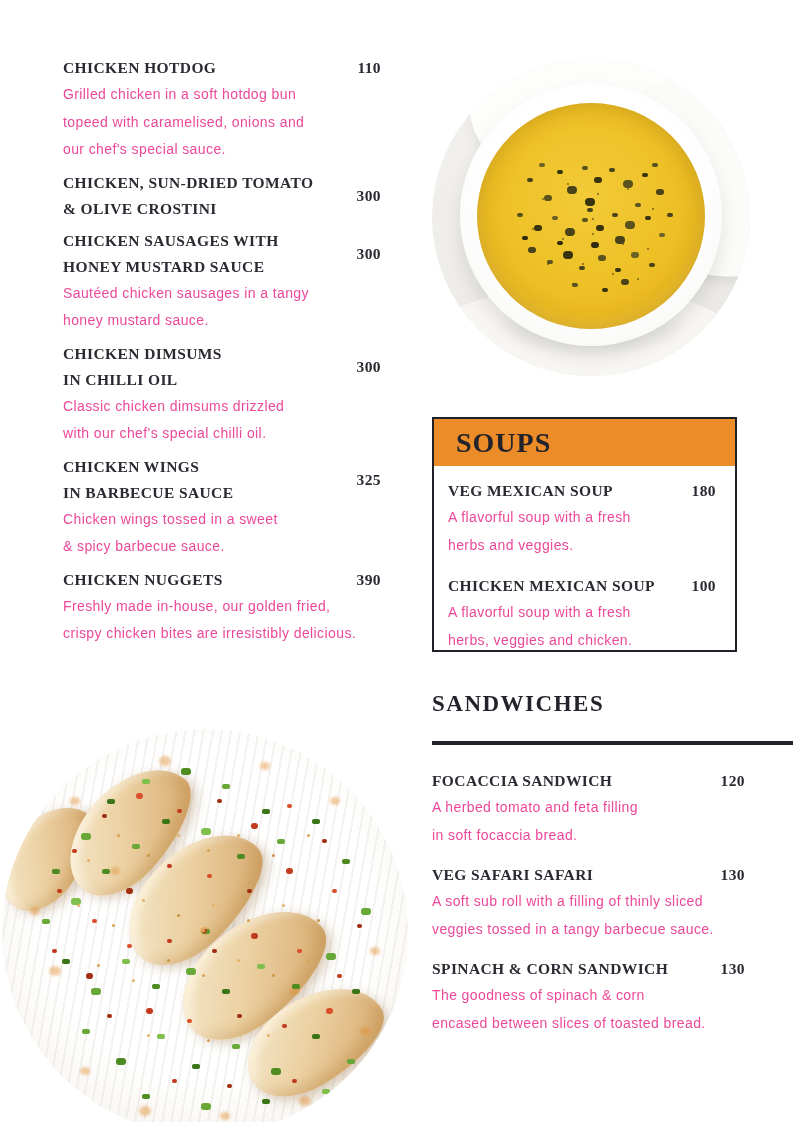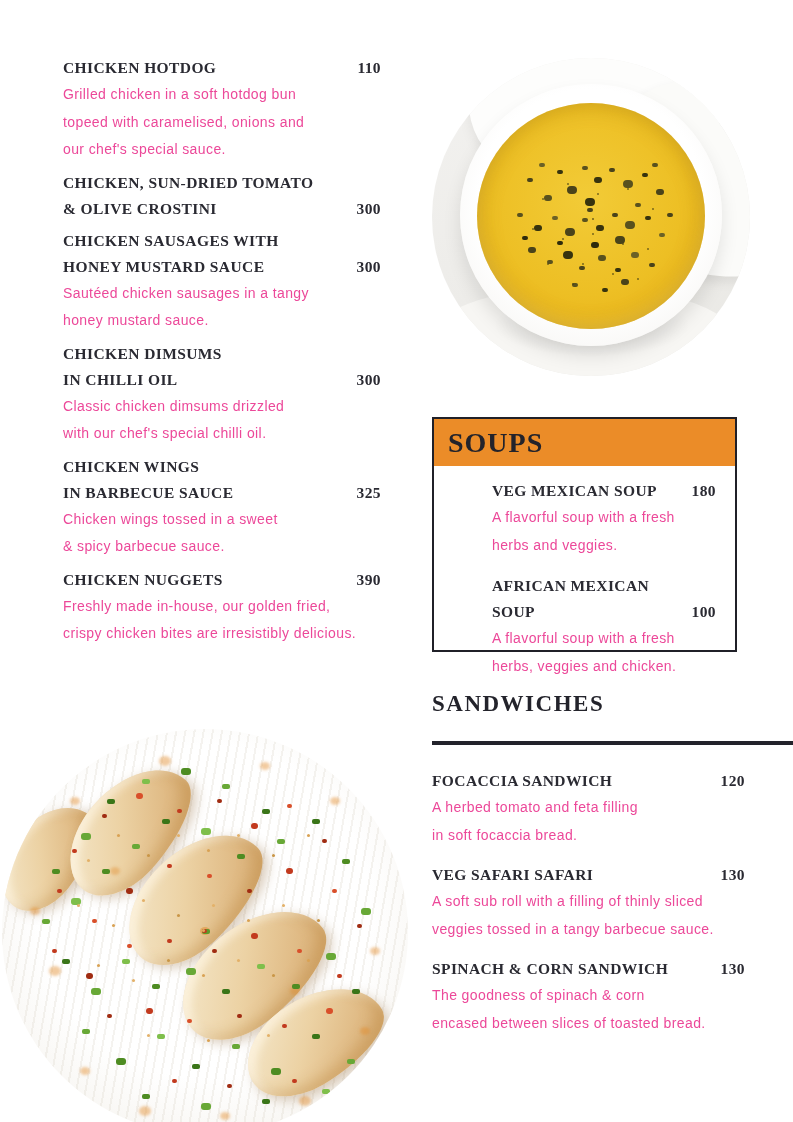--- a/index.html
+++ b/index.html
@@ -1,36 +1,36 @@
 <!DOCTYPE html>
 <html><head>
 <meta charset="utf-8">
 <style>
   html,body{margin:0;padding:0;background:#fff;}
   .page{position:relative;width:793px;height:1122px;background:#ffffff;overflow:hidden;
         font-family:"Liberation Sans",sans-serif;}
 
   
   .item{margin-bottom:6px;}
-  .item-head{display:flex;justify-content:space-between;align-items:flex-end;}
+  .item-head{display:flex;justify-content:space-between;align-items:center;}
   .item-name,.item-price{font-family:"Liberation Serif",serif;font-weight:700;
         font-size:15.5px;line-height:26px;color:#2a2a32;letter-spacing:.4px;white-space:pre-line;}
   .item-desc{font-size:14px;line-height:27.5px;color:#ec4899;letter-spacing:.4px;white-space:pre-line;}
 
   
   .left-col{position:absolute;left:63px;top:55px;width:318px;}
 
   
   .soups-box{position:absolute;left:432px;top:417px;width:305px;height:235px;
         border:2px solid #202028;background:#fff;box-sizing:border-box;}
-  .soups-header{height:47px;background:#eb8c28;display:flex;align-items:center;padding-left:14px;}
+  .soups-header{height:47px;background:#eb8c28;display:flex;align-items:center;padding-left:22px;}
   .soups-title{font-family:"Liberation Serif",serif;font-weight:700;font-size:28px;
         color:#23232b;letter-spacing:1px;}
   .soups-body{padding:12px 19px 0 14px;}
-  .soups-body .item{margin-bottom:14px;margin-left:44px;}
+  .soups-body .item{margin-bottom:14px;}
 
   
   .sandwiches{position:absolute;left:432px;top:686px;width:313px;}
   .sandwiches-title{font-family:"Liberation Serif",serif;font-weight:700;font-size:23px;
         line-height:36px;color:#23232b;letter-spacing:1.5px;}
   .sand-rule{width:361px;height:4px;background:#23232b;margin-top:19px;}
   .sand-items{margin-top:23px;}
   .sand-items .item{margin-bottom:13px;}
 
   
@@ -207,21 +207,21 @@
         <div class="item-head">
           <div class="item-name">VEG MEXICAN SOUP</div>
           <div class="item-price">180</div>
         </div>
         <div class="item-desc">A flavorful soup with a fresh
 herbs and veggies.</div>
       </div>
 
       <div class="item">
         <div class="item-head">
-          <div class="item-name">AFRICAN MEXICAN SOUP</div>
+          <div class="item-name">CHICKEN MEXICAN SOUP</div>
           <div class="item-price">100</div>
         </div>
         <div class="item-desc">A flavorful soup with a fresh
 herbs, veggies and chicken.</div>
       </div>
 
     </div>
   </section>
 
   <section class="sandwiches">

